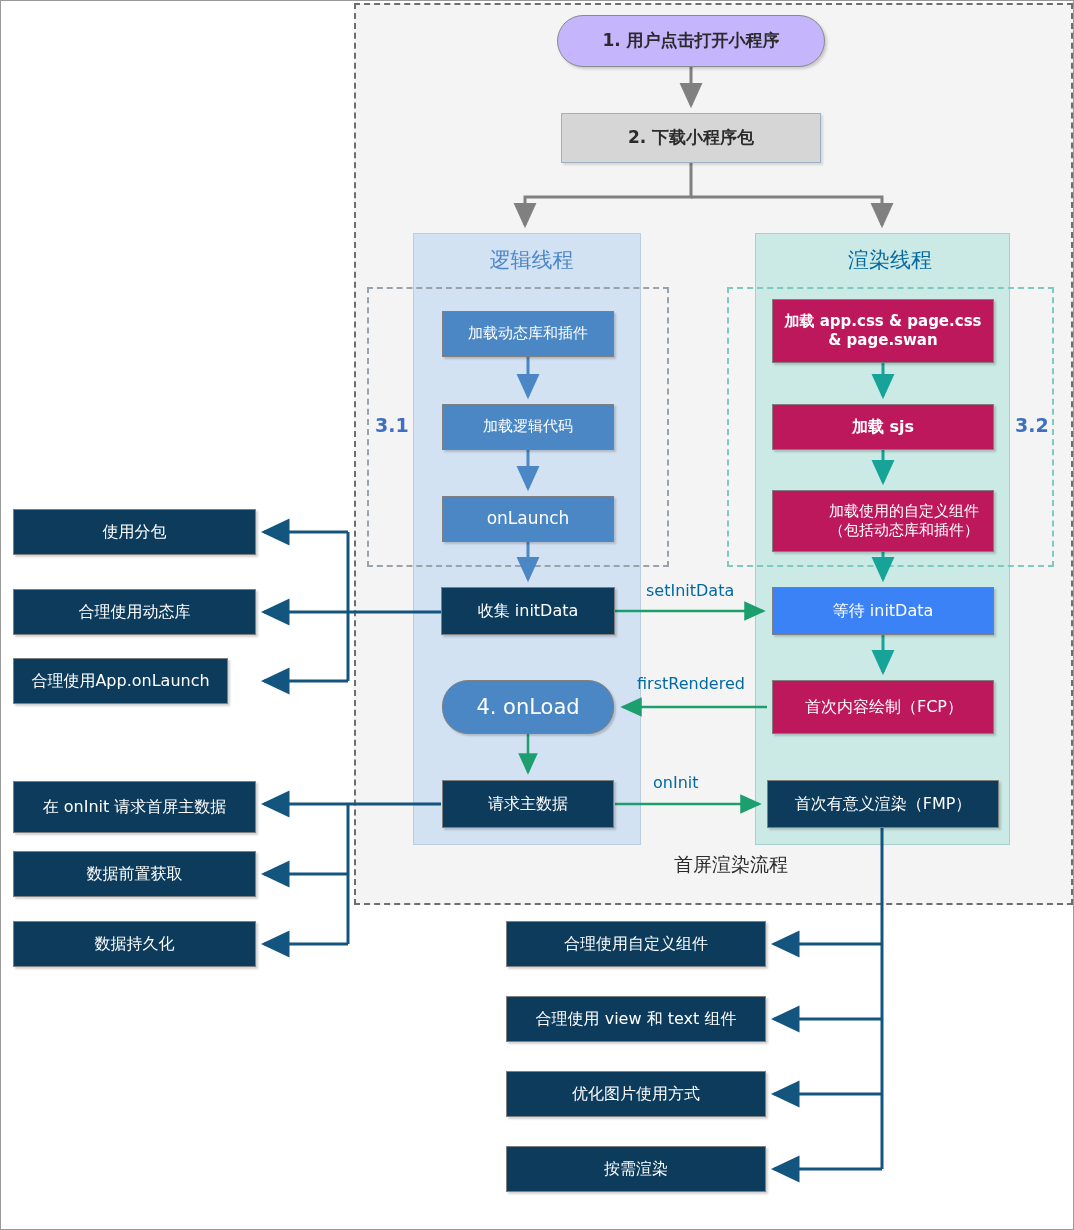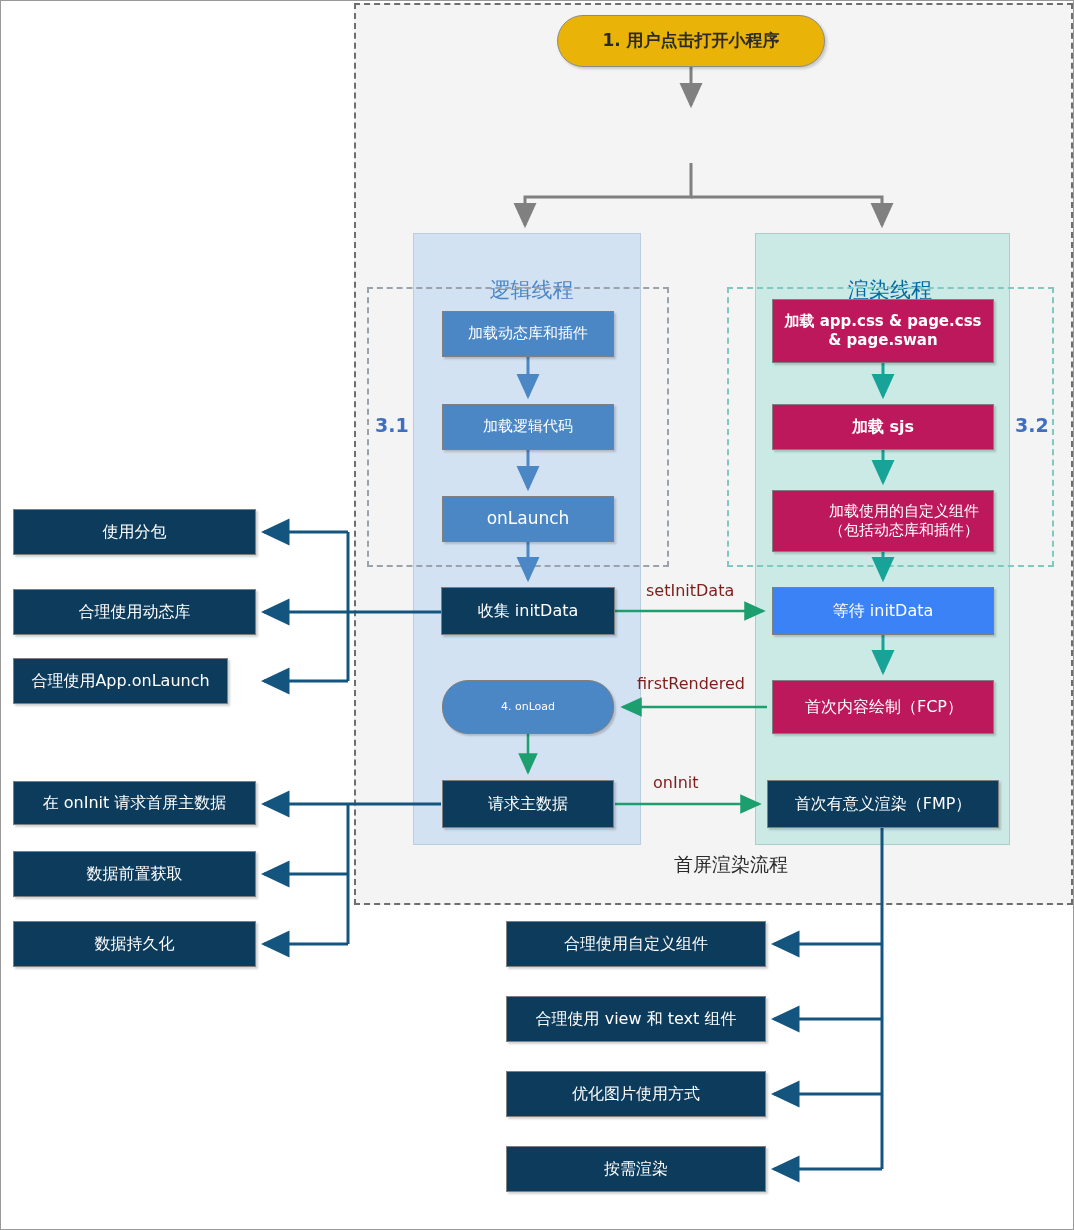--- a/index.html
+++ b/index.html
@@ -10,86 +10,86 @@
   .abs{position:absolute;box-sizing:border-box;}
 
   
   #outer-dashed{left:353px;top:2px;width:719px;height:902px;background:#f4f4f4;
                 border:2px dashed #6e6e6e;}
 
   
   .panel{border:1px solid #b9c6d6;}
   #logic-panel{left:412px;top:232px;width:228px;height:612px;background:#d3e2f3;border-color:#bccde0;}
   #render-panel{left:754px;top:232px;width:255px;height:612px;background:#cceae5;border-color:#a9cfca;}
-  .panel-title{position:absolute;left:9px;right:0;top:12px;text-align:center;font-size:21px;font-weight:400;margin-top:30px;}
+  .panel-title{position:absolute;left:9px;right:0;top:12px;text-align:center;font-size:21px;font-weight:400;}
   #logic-title{color:#4a86c8;}
   #render-title{color:#0369a1;padding-left:6px;}
 
   
   #dash-31{left:366px;top:286px;width:302px;height:280px;border:2px dashed #9aa3ab;}
   #dash-32{left:726px;top:286px;width:327px;height:280px;border:2px dashed #7fc9c0;}
   .grp-label{position:absolute;font-size:19px;font-weight:700;color:#3f6fc0;}
   #lbl-31{left:374px;top:413px;}
   #lbl-32{left:1014px;top:413px;}
 
   
   .node{display:flex;align-items:center;justify-content:center;text-align:center;
         color:#ffffff;font-size:15px;line-height:1.28;padding:2px 6px;
         box-shadow:2px 2px 2px rgba(0,0,0,.18);}
   .node.b{background:#4a87c4;border:1px solid #7f7f7f;}       
   .node.t{background:#be185d;border:1px solid #7f7f7f;}       
   .node.tg{background:#3b82f6;border:1px solid #7f7f7f;}      
   .node.navy{background:#0d3b5c;border:1px solid #7f7f7f;}    
   .node.grey{background:#d6d6d6;border:1px solid #9fb0c4;color:#2b2b2b;
              font-size:17px;font-weight:700;box-shadow:2px 2px 2px rgba(0,0,0,.12);}
-  .node.pill{background:#eab308;border:1px solid #8b8b8b;color:#2b2b2b;
+  .node.pill{background:#c4b5fd;border:1px solid #8b8b8b;color:#2b2b2b;
              font-size:17px;font-weight:700;border-radius:26px;
              box-shadow:2px 2px 3px rgba(0,0,0,.18);}
 
   
   #n-open{left:556px;top:14px;width:268px;height:52px;}
   #n-download{left:560px;top:112px;width:260px;height:50px;}
 
   
   #n-loadlib{left:441px;top:310px;width:172px;height:46px;}
   #n-loadcode{left:441px;top:403px;width:172px;height:46px;}
   #n-onlaunch{left:441px;top:495px;width:172px;height:46px;font-size:17px;}
   #n-collect{left:440px;top:586px;width:174px;height:48px;font-size:16px;}
-  #n-onload{left:441px;top:679px;width:172px;height:54px;font-size:11px;border-radius:26px;}
+  #n-onload{left:441px;top:679px;width:172px;height:54px;font-size:21px;border-radius:26px;}
   #n-reqmain{left:441px;top:779px;width:172px;height:48px;font-size:16px;}
 
   
   #n-css{left:771px;top:298px;width:222px;height:64px;font-weight:700;}
   #n-sjs{left:771px;top:403px;width:222px;height:46px;font-weight:700;font-size:16px;}
   #n-comp{left:771px;top:489px;width:222px;height:62px;padding-left:48px;}
   #n-wait{left:771px;top:586px;width:222px;height:48px;font-size:16px;}
   #n-fcp{left:771px;top:679px;width:222px;height:54px;font-size:16px;padding-left:8px;}
   #n-fmp{left:766px;top:779px;width:232px;height:48px;font-size:16px;}
 
   
   #caption{left:620px;top:851px;width:220px;text-align:center;font-size:19px;color:#2b2b2b;}
 
   
   .advice{font-size:16px;}
   #a1{left:12px;top:508px;width:243px;height:46px;}
   #a2{left:12px;top:588px;width:243px;height:46px;}
   #a3{left:12px;top:657px;width:215px;height:46px;}
-  #a4{left:12px;top:780px;width:243px;height:44px;}
+  #a4{left:12px;top:780px;width:243px;height:52px;}
   #a5{left:12px;top:850px;width:243px;height:46px;}
   #a6{left:12px;top:920px;width:243px;height:46px;}
   #b1{left:505px;top:920px;width:260px;height:46px;}
   #b2{left:505px;top:995px;width:260px;height:46px;}
   #b3{left:505px;top:1070px;width:260px;height:46px;}
   #b4{left:505px;top:1145px;width:260px;height:46px;}
 
   
   #wires{position:absolute;left:0;top:0;width:1074px;height:1230px;pointer-events:none;}
 
   
-  .elabel{color:#7f1d1d;font-size:16px;font-weight:400;white-space:nowrap;}
+  .elabel{color:#0369a1;font-size:16px;font-weight:400;white-space:nowrap;}
   #el-setinit{left:645px;top:580px;}
   #el-first{left:636px;top:673px;}
   #el-setdata{left:652px;top:772px;}
 </style>
 </head>
 <body>
 
 <div id="stage">
 
   <div class="abs" id="outer-dashed"></div>
@@ -170,20 +170,21 @@
     <g stroke="#14557f" stroke-width="3" fill="none">
       <path d="M881,827 L881,1168"></path>
       <path d="M881,943 L773,943" marker-end="url(#an)"></path>
       <path d="M881,1018 L773,1018" marker-end="url(#an)"></path>
       <path d="M881,1093 L773,1093" marker-end="url(#an)"></path>
       <path d="M881,1168 L773,1168" marker-end="url(#an)"></path>
     </g>
   </svg>
 
   <div class="abs node pill" id="n-open">1. 用户点击打开小程序</div>
+  <div class="abs node grey" id="n-download">2. 下载小程序包</div>
 
   <div class="abs node b" id="n-loadlib">加载动态库和插件</div>
   <div class="abs node b" id="n-loadcode">加载逻辑代码</div>
   <div class="abs node b" id="n-onlaunch">onLaunch</div>
   <div class="abs node navy" id="n-collect">收集 initData</div>
   <div class="abs node b" id="n-onload">4. onLoad</div>
   <div class="abs node navy" id="n-reqmain">请求主数据</div>
 
   <div class="abs node t" id="n-css">加载 app.css &amp; page.css &amp; page.swan</div>
   <div class="abs node t" id="n-sjs">加载 sjs</div>

